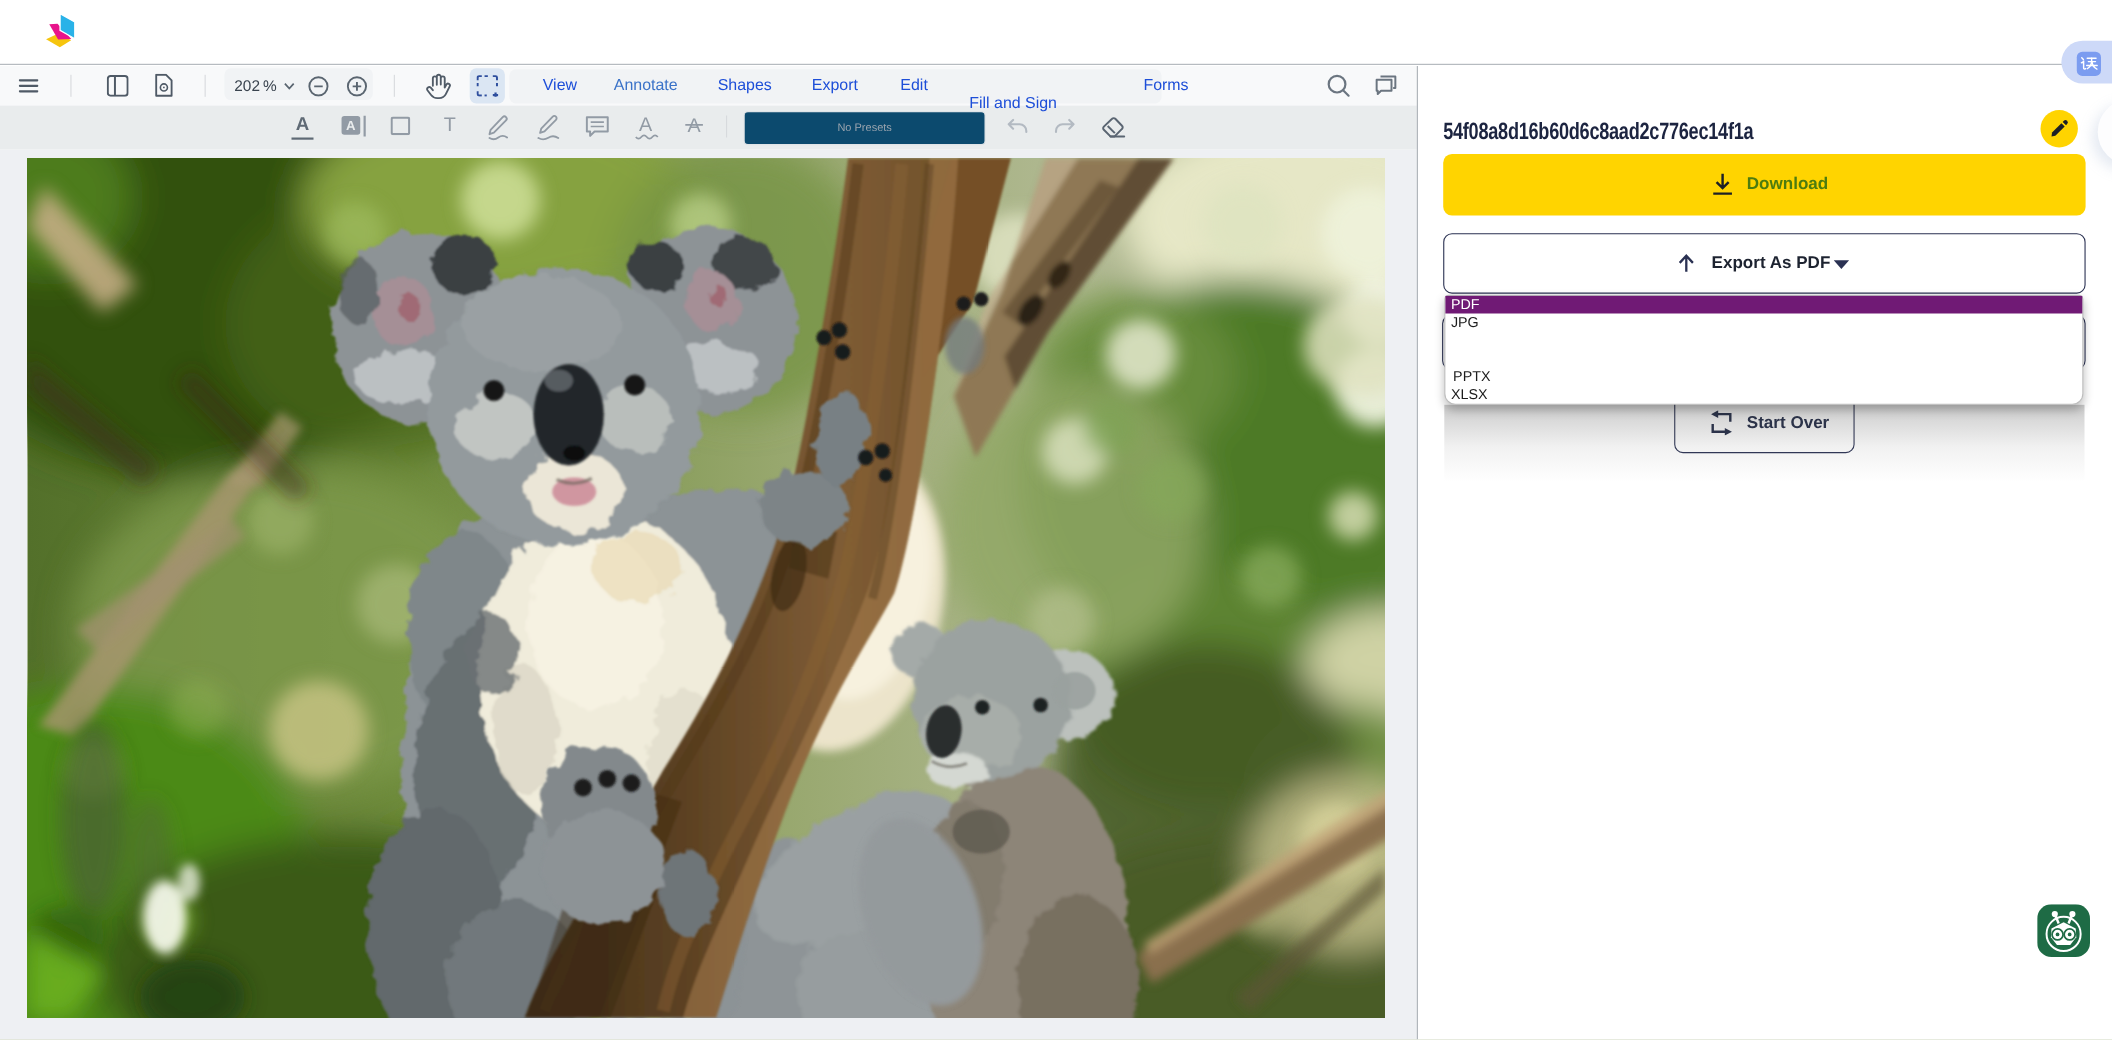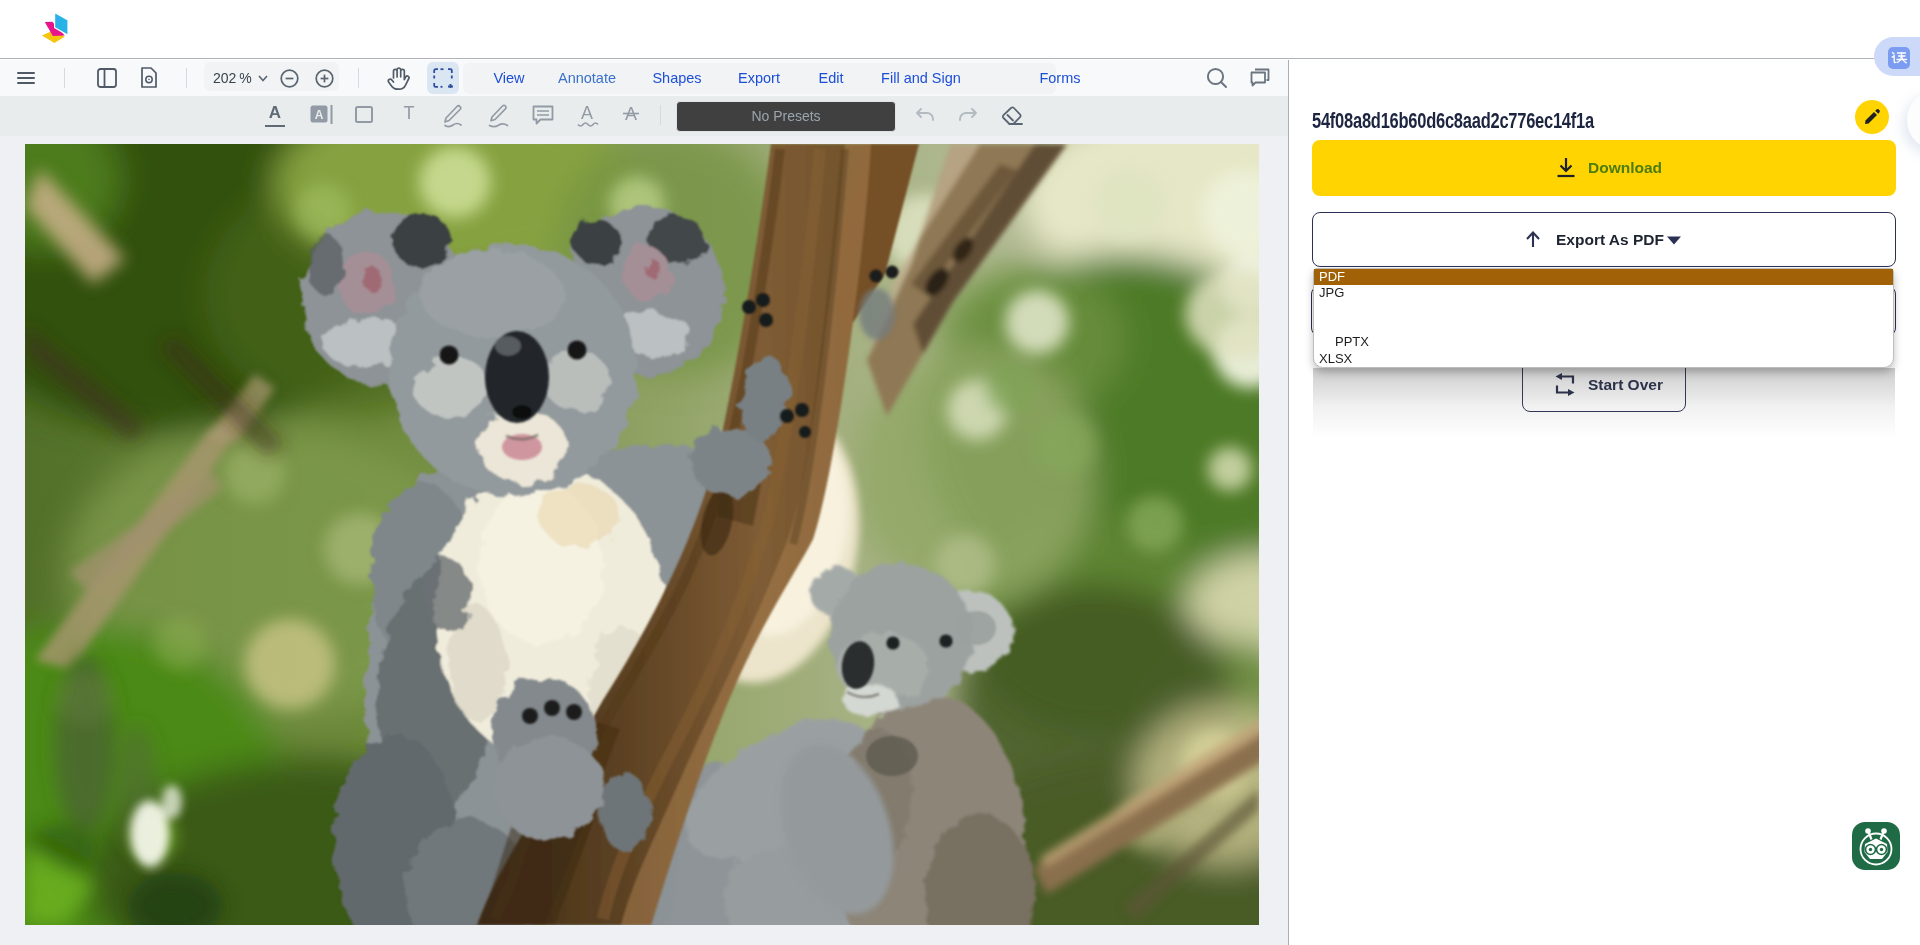--- a/index.html
+++ b/index.html
@@ -88,21 +88,21 @@
       <line x1="17.5" y1="16" x2="17.5" y2="21" stroke-width="2"></line>
     </g>
   </svg>
 
   <div class="pill" style="left:463px; top:63px; width:593px; height:31px;"></div>
   <div class="tabtxt" style="left:509px;">View</div>
   <div class="tabtxt" style="left:587px; color:#3a72c8;">Annotate</div>
   <div class="tabtxt" style="left:677px;">Shapes</div>
   <div class="tabtxt" style="left:759px;">Export</div>
   <div class="tabtxt" style="left:831px;">Edit</div>
-  <div class="tabtxt" style="left:921px;">Fill and Sign</div>
+  <div class="tabtxt" style="left:921px;margin-top:16px;">Fill and Sign</div>
   <div class="tabtxt" style="left:1060px;">Forms</div>
 
   <svg class="icon" style="left:1206px; top:67px;" width="22" height="22" viewBox="0 0 22 22">
     <circle cx="9.5" cy="9.5" r="7.6" fill="none" stroke="#6b7580" stroke-width="2"></circle>
     <line x1="15" y1="15" x2="20" y2="20" stroke="#6b7580" stroke-width="2" stroke-linecap="round"></line>
   </svg>
   <svg class="icon" style="left:1249px; top:66px;" width="22" height="22" viewBox="0 0 22 22">
     <path d="M6 3.5 h13.5 v10.5 h-2" fill="none" stroke="#6b7580" stroke-width="1.8" stroke-linejoin="round"></path>
     <path d="M2.5 6.5 h13.5 v10 h-9.5 l-3 3 v-3 h-1 z" fill="none" stroke="#6b7580" stroke-width="1.8" stroke-linejoin="round"></path>
   </svg>
@@ -133,21 +133,21 @@
   </svg>
   <svg class="icon" style="left:576px; top:103px;" width="24" height="26" viewBox="0 0 24 26">
     <text x="11" y="16" font-size="18" fill="#929ba5" text-anchor="middle" font-family="Liberation Sans">A</text>
     <path d="M2 21.5 q2.5 3 5 0 t5 0 5 0 5 0" fill="none" stroke="#929ba5" stroke-width="1.6"></path>
   </svg>
   <svg class="icon" style="left:621px; top:103px;" width="22" height="24" viewBox="0 0 22 24">
     <text x="10" y="17" font-size="18" fill="#929ba5" text-anchor="middle" font-family="Liberation Sans">A</text>
     <line x1="2" y1="10.5" x2="18" y2="10.5" stroke="#929ba5" stroke-width="1.6"></line>
   </svg>
   <div class="sep1" style="left:660px; top:105px;"></div>
-  <div class="abs" style="left:676px; top:101px; width:220px; height:31px; background:#404040; border:1px solid #e0e4e7; border-radius:4px; color:#9aa4ae; font-size:14px; text-align:center; line-height:29px;">No Presets</div>
+  <div class="abs" style="left:676px; top:101px; width:220px; height:31px; background:#0c4a6e; border:1px solid #e0e4e7; border-radius:4px; color:#9aa4ae; font-size:10px; text-align:center; line-height:29px;">No Presets</div>
   <svg class="icon" style="left:914px; top:107px;" width="22" height="19" viewBox="0 0 22 19">
     <path d="M7 2 L3 6 l4 4 M3 6 h10 a6 6 0 0 1 6 6 v1" fill="none" stroke="#b3bac2" stroke-width="1.9" stroke-linecap="round" stroke-linejoin="round"></path>
   </svg>
   <svg class="icon" style="left:957px; top:107px;" width="22" height="19" viewBox="0 0 22 19">
     <path d="M15 2 l4 4 -4 4 M19 6 H9 a6 6 0 0 0 -6 6 v1" fill="none" stroke="#b3bac2" stroke-width="1.9" stroke-linecap="round" stroke-linejoin="round"></path>
   </svg>
   <svg class="icon" style="left:1001px; top:106px;" width="24" height="22" viewBox="0 0 24 22">
     <path d="M8.5 18 L2.5 12 a2 2 0 0 1 0-2.9 L10 2 a2 2 0 0 1 2.9 0 L19 8.3 a2 2 0 0 1 0 2.9 L12.3 18 z" fill="none" stroke="#5a6572" stroke-width="1.8" stroke-linejoin="round"></path>
     <line x1="6" y1="8.5" x2="12.5" y2="15" stroke="#5a6572" stroke-width="1.8"></line>
     <line x1="8.5" y1="18" x2="21" y2="18" stroke="#5a6572" stroke-width="1.8" stroke-linecap="round"></line>
@@ -429,23 +429,23 @@
       <path d="M17 19.5 H4 v-7"></path>
     </g>
     <polygon points="9,0 9,7 2.5,3.5" fill="#222b47"></polygon>
     <polygon points="15,16 15,23 21.5,19.5" fill="#222b47"></polygon>
   </svg>
   <div class="abs" style="left:1588px; top:376px; font-size:15.5px; font-weight:bold; color:#222b47;">Start Over</div>
 
   <div class="abs" style="left:1313px; top:368px; width:582px; height:70px; background:linear-gradient(to bottom, rgba(70,70,70,0.28), rgba(120,120,120,0.10) 55%, rgba(255,255,255,0)); "></div>
 
   <div class="abs" style="left:1313px; top:268px; width:581px; height:100px; background:#fff; border:1px solid #bdbdbd; border-radius:4px 4px 10px 10px; box-shadow:0 4px 9px rgba(0,0,0,0.25);"></div>
-  <div class="abs" style="left:1314px; top:268.5px; width:579px; height:16.5px; background:#a16207; color:#fff; font-size:13px; line-height:16px; padding-left:5px;">PDF</div>
+  <div class="abs" style="left:1314px; top:268.5px; width:579px; height:16.5px; background:#701a75; color:#fff; font-size:13px; line-height:16px; padding-left:5px;">PDF</div>
   <div class="abs" style="left:1314px; top:285px; width:579px; height:16.4px; color:#1d1d1d; font-size:13px; line-height:16.4px; padding-left:5px;">JPG</div>
-  <div class="abs" style="left:1314px; top:334.2px; width:552px; height:16.4px; color:#1d1d1d; font-size:13px; line-height:16.4px; padding-left:21px;">PPTX</div>
+  <div class="abs" style="left:1314px; top:334.2px; width:552px; height:16.4px; color:#1d1d1d; font-size:13px; line-height:16.4px; padding-left:7px;">PPTX</div>
   <div class="abs" style="left:1314px; top:350.6px; width:579px; height:16.4px; color:#1d1d1d; font-size:13px; line-height:16.4px; padding-left:5px;">XLSX</div>
 
   <div class="abs" style="left:1874px; top:37px; width:66px; height:39px; border-radius:20px; background:#cdd9f8;"></div>
   <div class="abs" style="left:1888px; top:47px; width:22px; height:22px; border-radius:5px; background:#7b9cf0;"></div>
   <svg class="icon" style="left:1890px; top:49px;" width="18" height="18" viewBox="0 0 18 18">
     <g stroke="#fff" stroke-width="1.3" fill="none" stroke-linecap="round">
       <path d="M2.5 3.5 l1.5 1.5"></path>
       <path d="M2.2 8 c1.5 0 2 -0.5 2 -2 v6.5 c0 1.2 0.6 1.5 1.8 0.8"></path>
       <path d="M7.5 4 h8"></path>
       <path d="M8.5 7 h6.5"></path>

